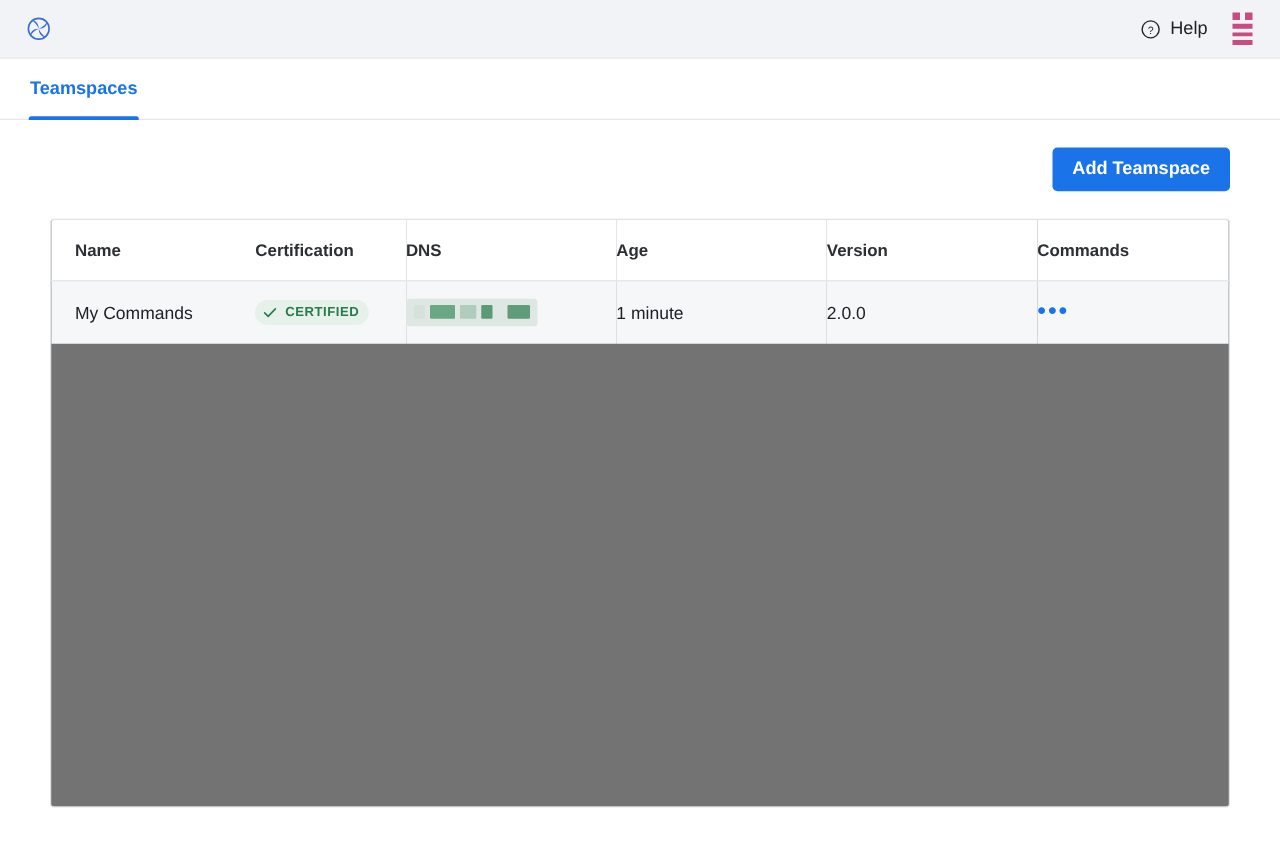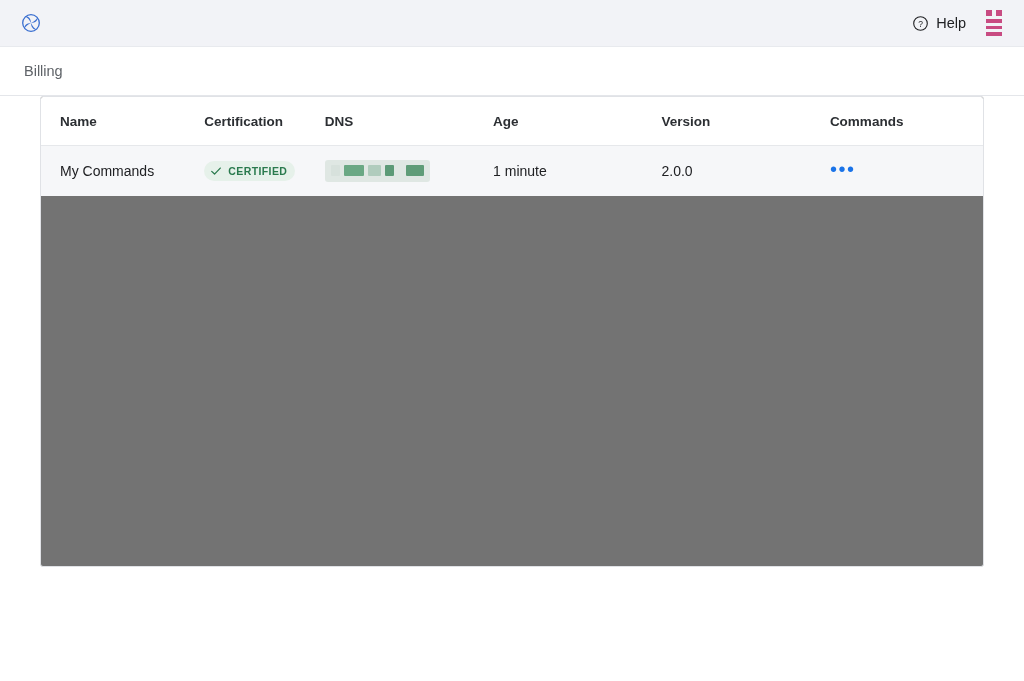--- a/index.html
+++ b/index.html
@@ -264,28 +264,31 @@
       <span class="bar"></span>
       <span class="bar"></span>
       <span class="bar"></span>
     </div>
 
   </div>
 </div>
 
 <div class="tabs-wrap">
   <div class="tabs">
-    <div class="tab">
-      <span>Billing</span>
+    <div class="tab active">
+      <span>Teamspaces</span>
     </div>
   </div>
 </div>
 
 <div class="content">
 
+  <div class="actionbar">
+    <button class="btn-primary">Add Teamspace</button>
+  </div>
 
   <div class="table-card">
     <table class="grid">
       <thead>
         <tr>
           <th class="col-name">Name</th>
           <th class="col-cert">Certification</th>
           <th class="col-dns">DNS</th>
           <th class="col-age">Age</th>
           <th class="col-version">Version</th>

